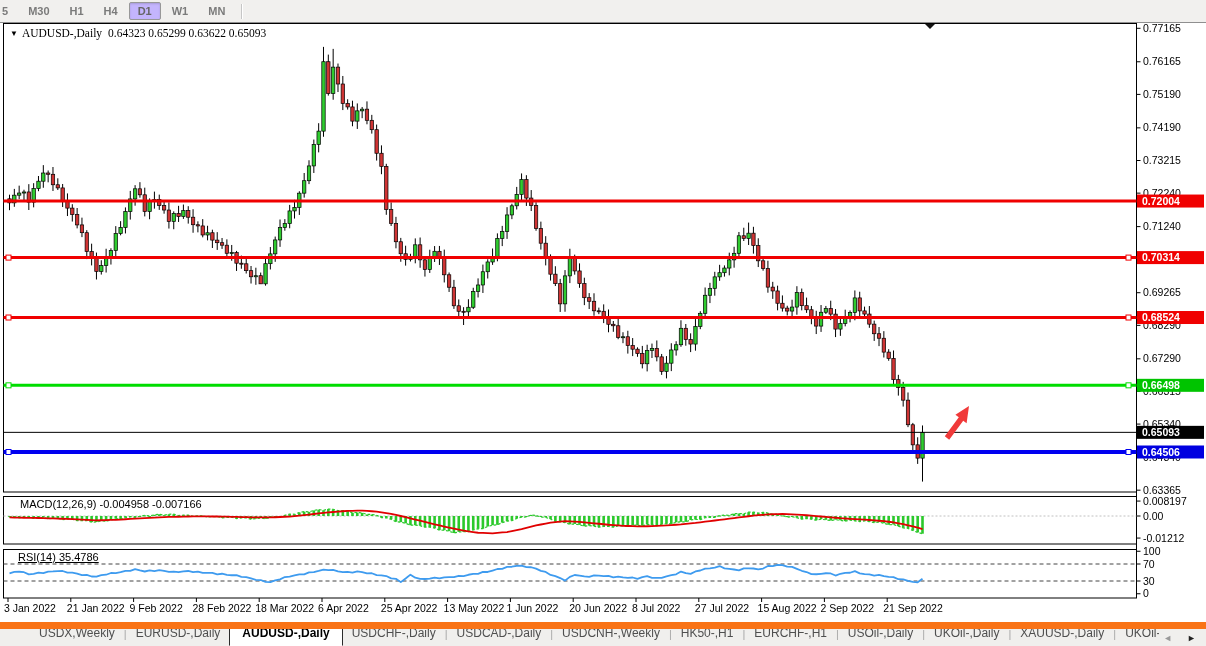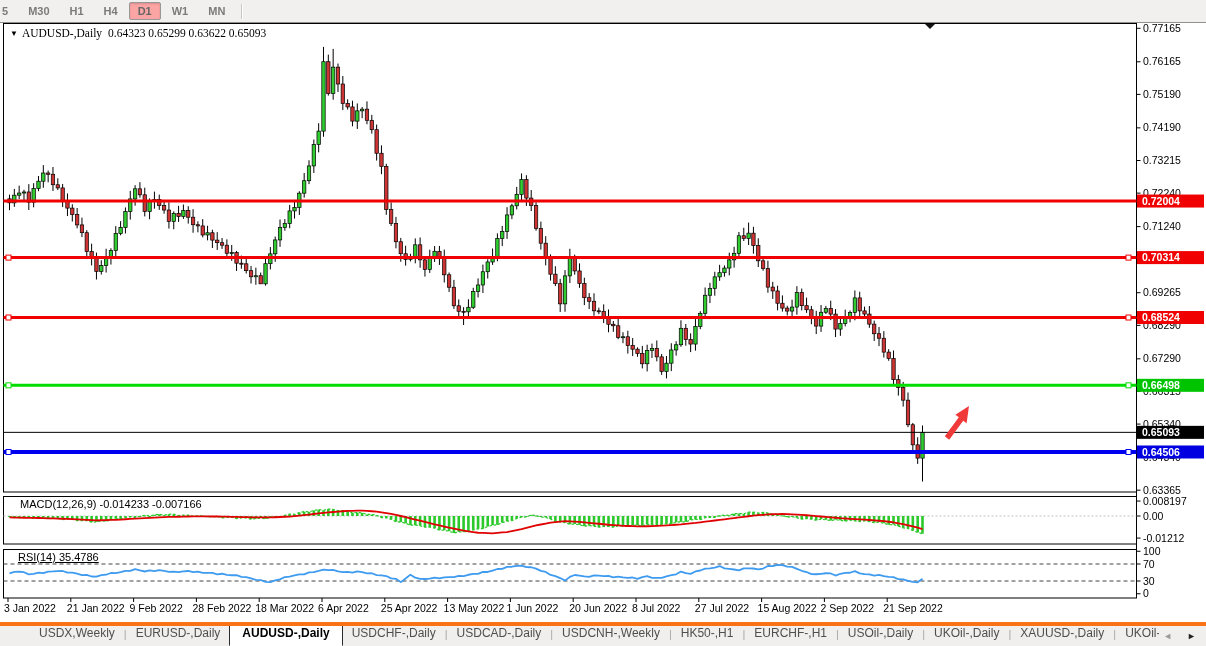--- a/index.html
+++ b/index.html
@@ -5,34 +5,34 @@
   html,body{margin:0;padding:0;background:#fff;}
   #app{position:relative;width:1206px;height:646px;overflow:hidden;background:#fff;
        font-family:"Liberation Sans",sans-serif;}
   svg text{font-family:"Liberation Sans",sans-serif;}
   
   .toolbar{position:absolute;top:0;left:0;width:100%;height:23px;background:#f1f0ee;
            border-bottom:1px solid #8f8f8f;display:flex;align-items:center;z-index:5;box-sizing:border-box;}
   .tfbtn{font-size:11px;font-weight:700;color:#7b7b7b;padding:2px 8px;margin:0 1px;
          border:1px solid transparent;border-radius:2px;cursor:default;}
   .tfbtn:first-child{margin-left:-7px;}
-  .tfbtn.active{background:#fca5a5;border-color:#989898;box-shadow:inset 0 1px 2px rgba(0,0,0,.15);color:#666;}
+  .tfbtn.active{background:#c4b5fd;border-color:#989898;box-shadow:inset 0 1px 2px rgba(0,0,0,.15);color:#666;}
   .tbsep{width:1px;height:15px;background:#c6c6c6;border-right:1px solid #fff;margin:0 6px;}
   
   .overlay{position:absolute;z-index:4;color:#000;white-space:nowrap;}
   .chart-title{top:27px;left:10px;font-size:11.5px;font-family:Liberation Serif, serif;}
   .chart-title .tri{font-size:8px;vertical-align:1px;margin-right:4px;}
   .chart-title .ohlc{margin-left:6px;}
   .macd-label{top:498px;left:20px;font-size:11px;}
   .rsi-label{top:551px;left:18px;font-size:11px;text-decoration:underline;}
   
   #chart-svg{position:absolute;top:0;left:0;z-index:1;}
   
   .tabbar{position:absolute;left:0;bottom:0;width:100%;height:24px;background:#f0efed;
-          border-top:4px solid #f97316;display:flex;align-items:stretch;z-index:5;box-sizing:border-box;}
+          border-top:7px solid #f97316;display:flex;align-items:stretch;z-index:5;box-sizing:border-box;}
   .tabs{display:flex;align-items:flex-end;overflow:hidden;flex:1;padding-left:30px;}
   .tab{font-size:12px;color:#4f4f4f;padding:5px 9px 6px;white-space:nowrap;cursor:default;}
   .tab.active{background:#fff;border:1px solid #2b2b2b;border-bottom:1px solid #fff;
               font-weight:700;color:#000;padding:4px 12px 5px;border-radius:2px 2px 0 0;}
   .tabsep{color:#a8a8a8;padding:5px 0 6px;font-size:11px;}
   .tabnav{display:flex;align-items:center;gap:15px;padding:0 10px 0 4px;font-size:9px;color:#222;}
   .tabnav .nav-prev{color:#9a9a9a;}
 </style>
 </head>
 <body>
@@ -1121,21 +1121,21 @@
         <line x1="824.4" y1="598" x2="824.4" y2="602" stroke="#000"></line>
         <text x="820.4" y="612" font-size="10.5" fill="#000">2 Sep 2022</text>
         <line x1="887.1999999999999" y1="598" x2="887.1999999999999" y2="602" stroke="#000"></line>
         <text x="883.1999999999999" y="612" font-size="10.5" fill="#000">21 Sep 2022</text>
       </g>
     </svg>
 
   <div class="overlay chart-title">
     <span class="tri">▼</span><span>AUDUSD-,Daily</span><span class="ohlc">0.64323 0.65299 0.63622 0.65093</span>
   </div>
-  <div class="overlay macd-label">MACD(12,26,9) -0.014233 -0.007166</div>
+  <div class="overlay macd-label">MACD(12,26,9) -0.004958 -0.007166</div>
   <div class="overlay rsi-label">RSI(14) 35.4786</div>
 
   <div class="tabbar">
     <div class="tabs" id="tabs">
         <div class="tab">USDX,Weekly</div>
         <span class="tabsep">|</span>
         <div class="tab">EURUSD-,Daily</div>
         <div class="tab active">AUDUSD-,Daily</div>
         <div class="tab">USDCHF-,Daily</div>
         <span class="tabsep">|</span>

